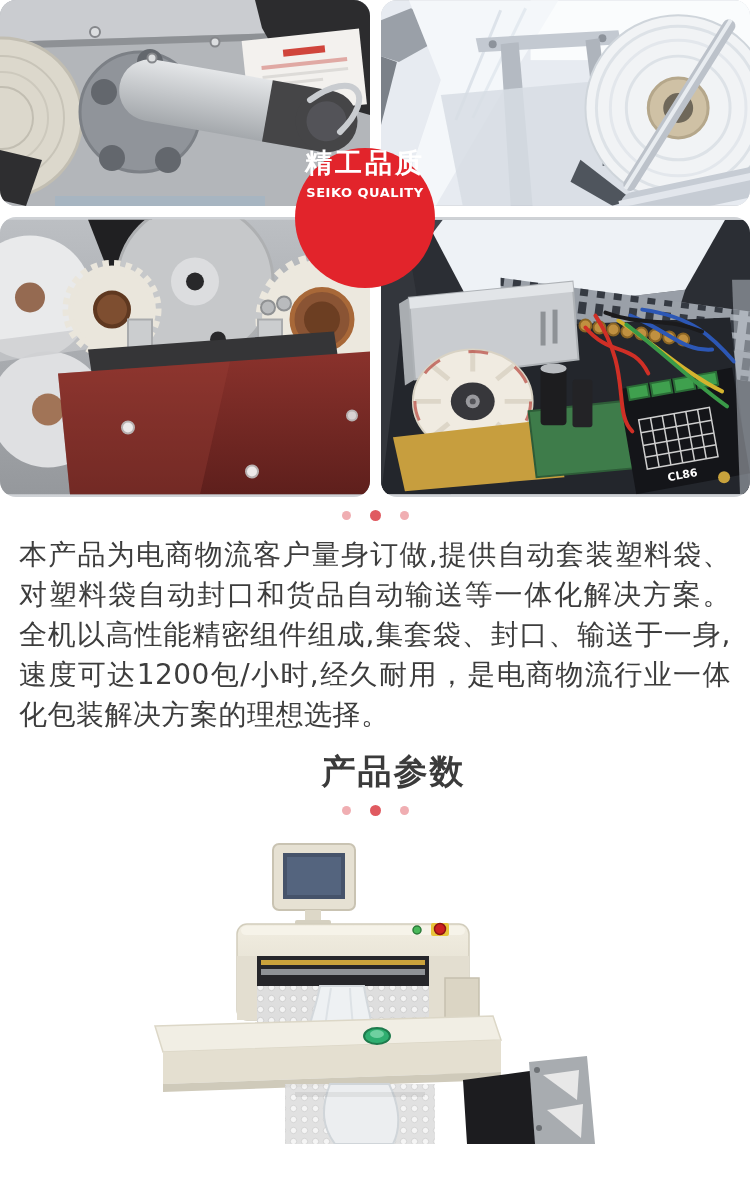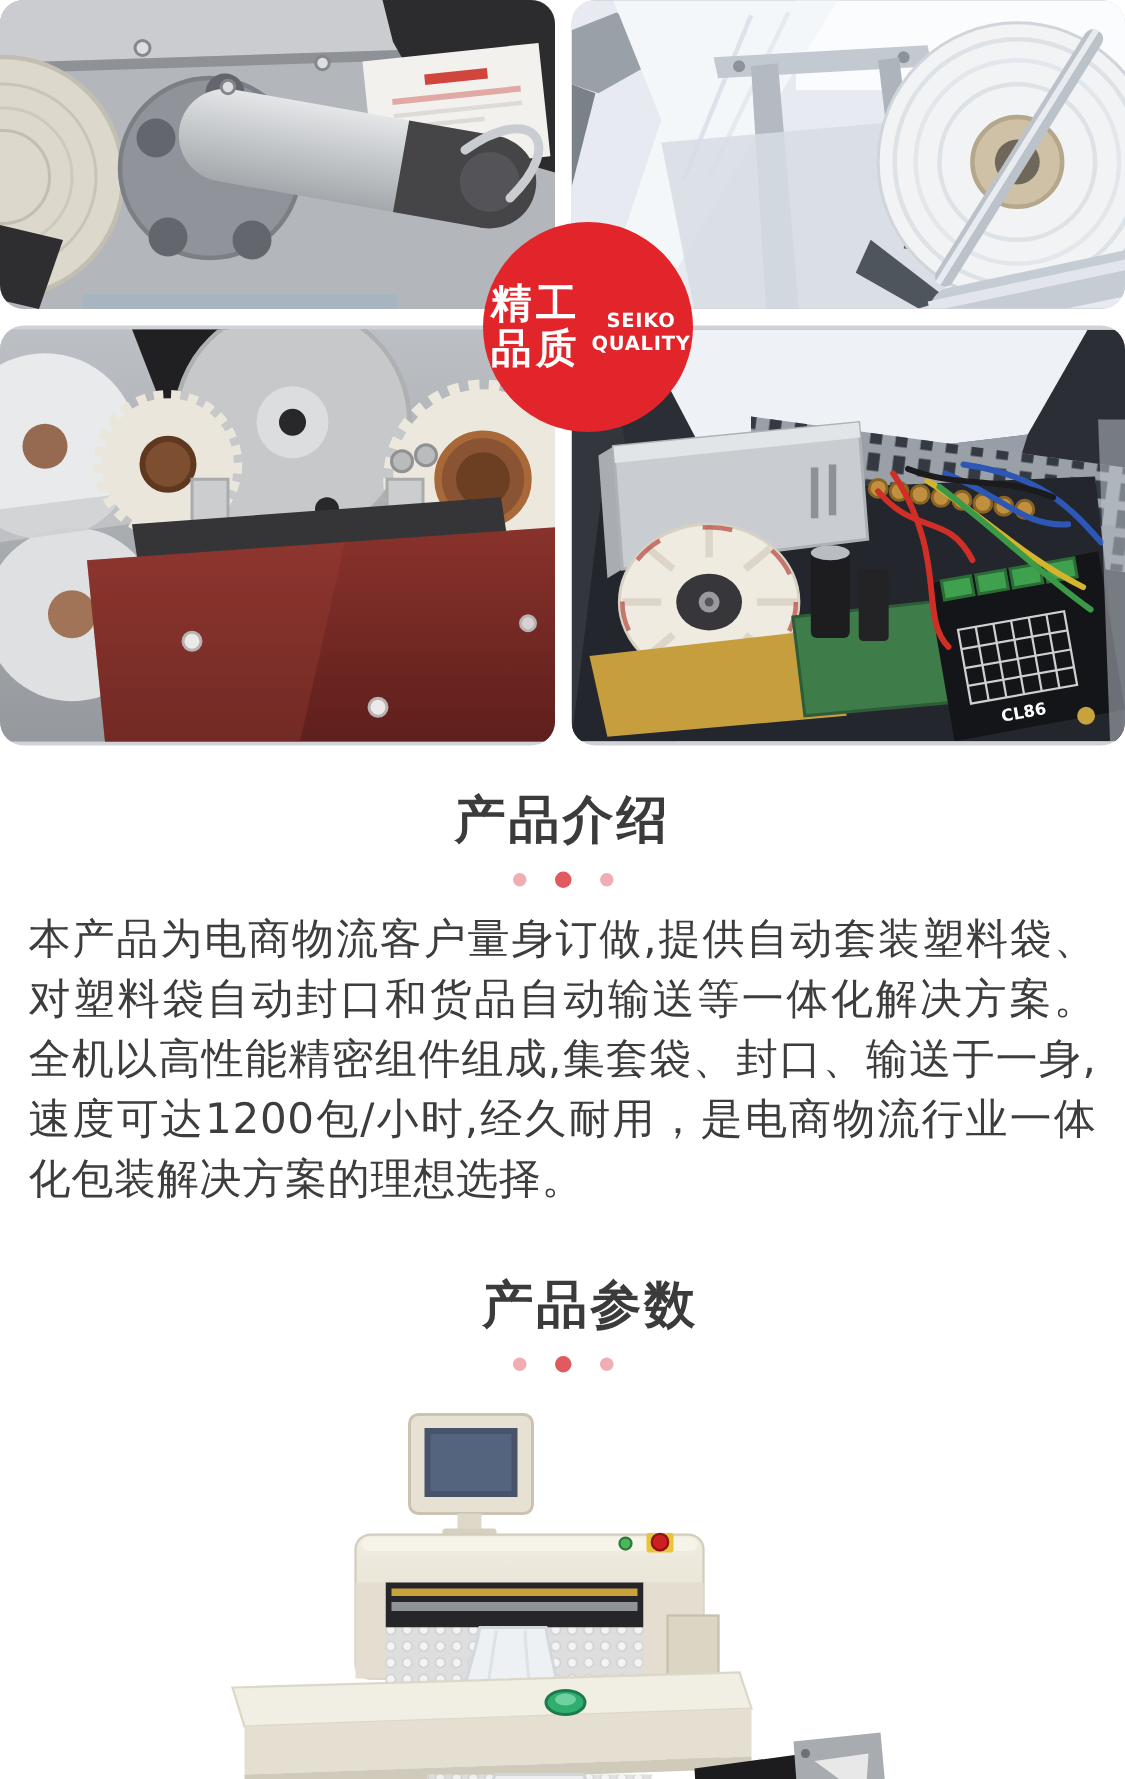--- a/index.html
+++ b/index.html
@@ -10,34 +10,34 @@
   
   .photo-grid{
     position:relative;display:grid;
     grid-template-columns:370px 369px;grid-template-rows:206px 280px;
     gap:11px;background:#fff;
   }
   .photo{border-radius:16px;overflow:hidden;background:#cfd2d6;}
   .photo svg{display:block;width:100%;height:100%;}
   
   .badge{
-    position:absolute;left:322px;top:148px;width:140px;height:140px;
+    position:absolute;left:295px;top:148px;width:140px;height:140px;
     border-radius:50%;background:var(--accent-red,#e2242b);color:#fff;z-index:6;
-    display:flex;flex-direction:row;align-items:center;
+    display:flex;flex-direction:column;align-items:center;
     text-align:center;
   }
   .badge-cn{font-size:27px;font-weight:bold;letter-spacing:3px;line-height:1.1;}
   .badge-en{font-size:13px;font-weight:bold;letter-spacing:0.5px;margin-top:7px;}
   
   .section-title{
     text-align:center;font-size:34px;font-weight:bold;color:#3b3b3b;
     letter-spacing:2px;line-height:41px;margin:0;
   }
   .title-intro{margin-top:30px;}
-  .title-params{margin-top:44px;padding-left:37px;}
+  .title-params{margin-top:16px;padding-left:37px;}
   .dots{display:flex;justify-content:center;align-items:center;gap:19px;margin-top:13px;height:11px;}
   .dot{width:9px;height:9px;border-radius:50%;background:var(--dot-light,#f0aeb2);}
   .dot.mid{width:11px;height:11px;background:var(--dot-dark,#e05a60);}
   
   .intro-body{
     margin:14px 19px 0;font-size:28px;line-height:40px;color:var(--text,#3d3d3d);
     text-align:justify;letter-spacing:0.5px;
   }
   
   .machine-figure{width:460px;margin:12px auto 0;}
@@ -306,21 +306,20 @@
         </g>
       </svg>
     </div>
 
     <div class="badge">
       <div class="badge-cn">精工品质</div>
       <div class="badge-en">SEIKO QUALITY</div>
     </div>
   </div>
 
-  <h2 class="section-title title-intro">产品介绍</h2>
   <div class="dots">
     <span class="dot"></span>
     <span class="dot mid"></span>
     <span class="dot"></span>
   </div>
   <p class="intro-body">本产品为电商物流客户量身订做,提供自动套装塑料袋、对塑料袋自动封口和货品自动输送等一体化解决方案。全机以高性能精密组件组成,集套袋、封口、输送于一身,速度可达1200包/小时,经久耐用，是电商物流行业一体化包装解决方案的理想选择。</p>
 
   <h2 class="section-title title-params">产品参数</h2>
   <div class="dots">
     <span class="dot"></span>

